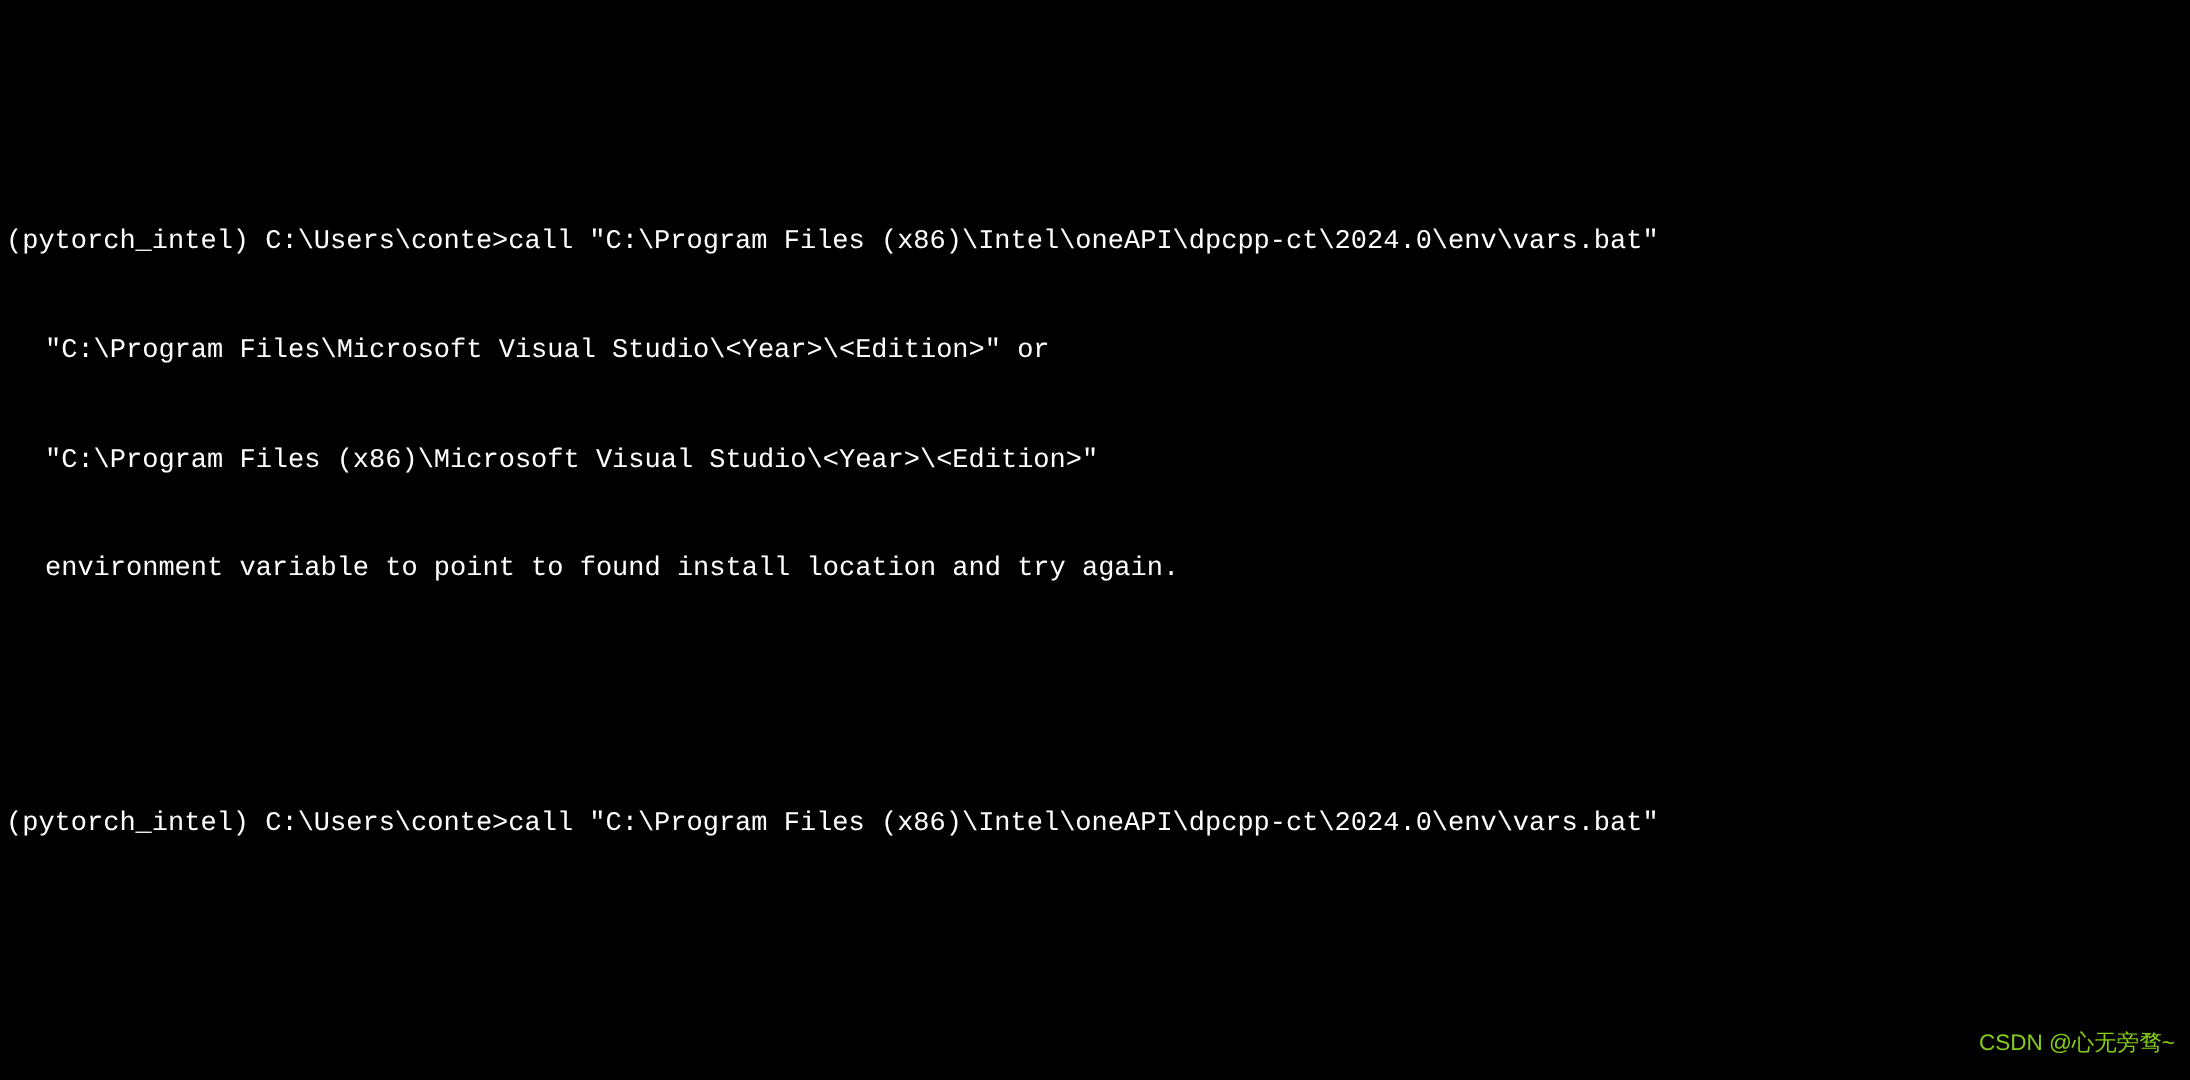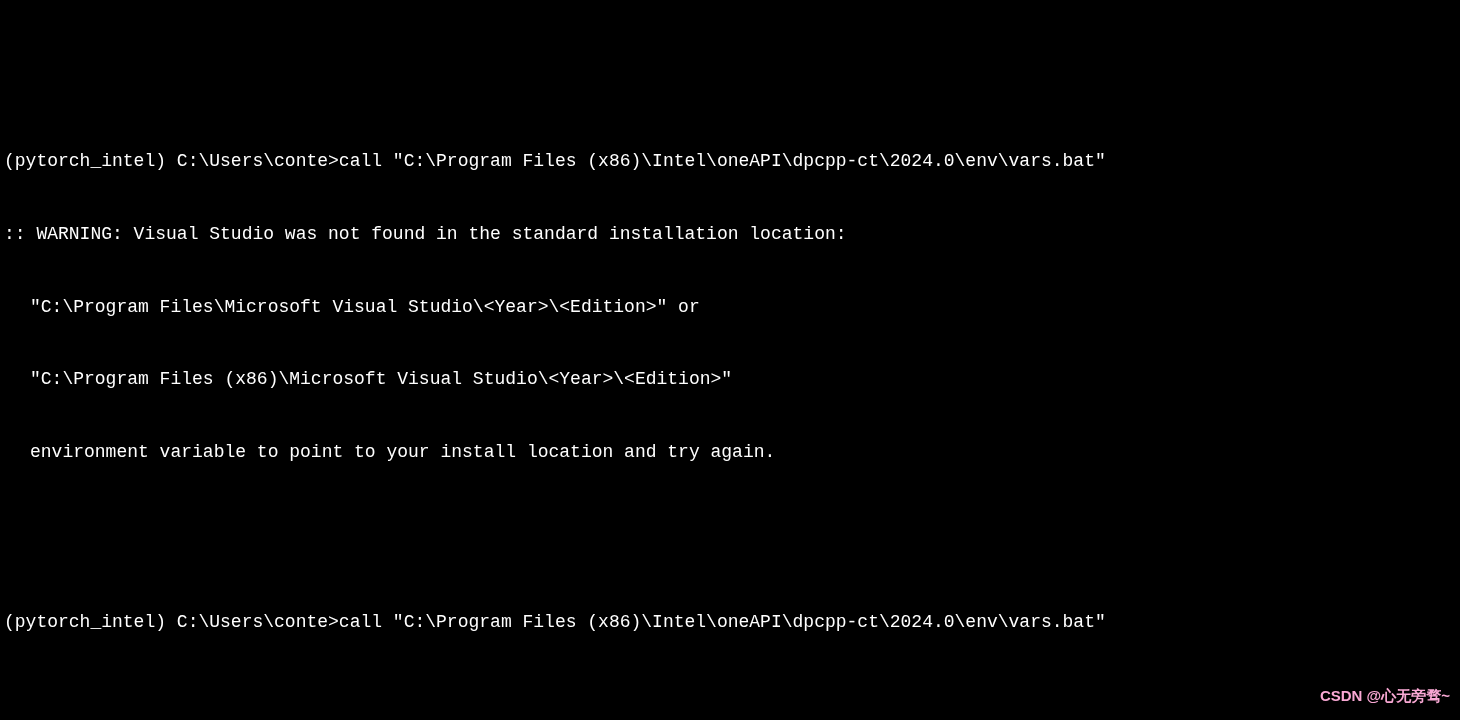--- a/index.html
+++ b/index.html
@@ -29,40 +29,38 @@
       letter-spacing: 0px;
       font-family: Liberation Mono, monospace;
     }
     .indent {
       margin-left: 26px;
     }
     .watermark {
       position: absolute;
       bottom: 14px;
       right: 10px;
-      color: #f9a8d4;
+      color: #84cc16;
       font-size: 15px;
       font-family: "Microsoft YaHei", sans-serif;
-      font-weight: bold;
     }
     .blank {
       height: 24px;
     }
   </style>
 </head>
 <body>
 
 
 
 <div class="terminal">
   <span class="line">(pytorch_intel) C:\Users\conte&gt;call "C:\Program Files (x86)\Intel\oneAPI\dpcpp-ct\2024.0\env\vars.bat"</span>
-  <span class="line">:: WARNING: Visual Studio was not found in the standard installation location:</span>
   <span class="line indent">"C:\Program Files\Microsoft Visual Studio\&lt;Year&gt;\&lt;Edition&gt;" or</span>
   <span class="line indent">"C:\Program Files (x86)\Microsoft Visual Studio\&lt;Year&gt;\&lt;Edition&gt;"</span>
-  <span class="line indent">environment variable to point to your install location and try again.</span>
+  <span class="line indent">environment variable to point to found install location and try again.</span>
   <div class="blank"></div>
 
   <span class="line">(pytorch_intel) C:\Users\conte&gt;call "C:\Program Files (x86)\Intel\oneAPI\dpcpp-ct\2024.0\env\vars.bat"</span>
   
   
   
   
   
   
 

